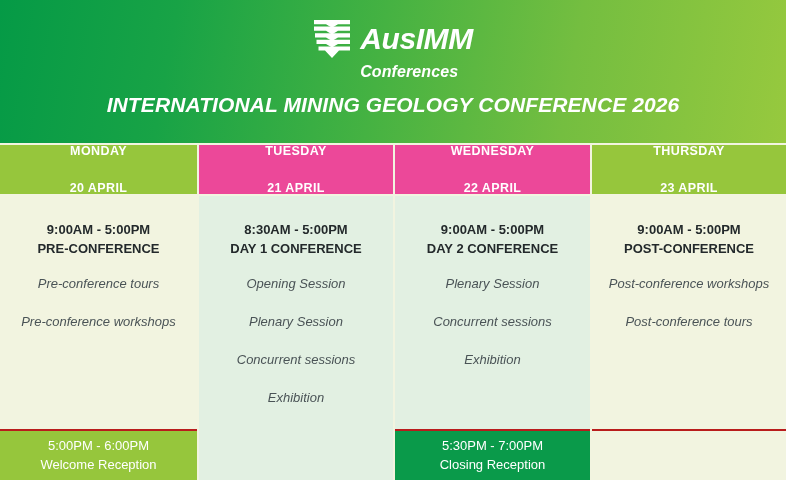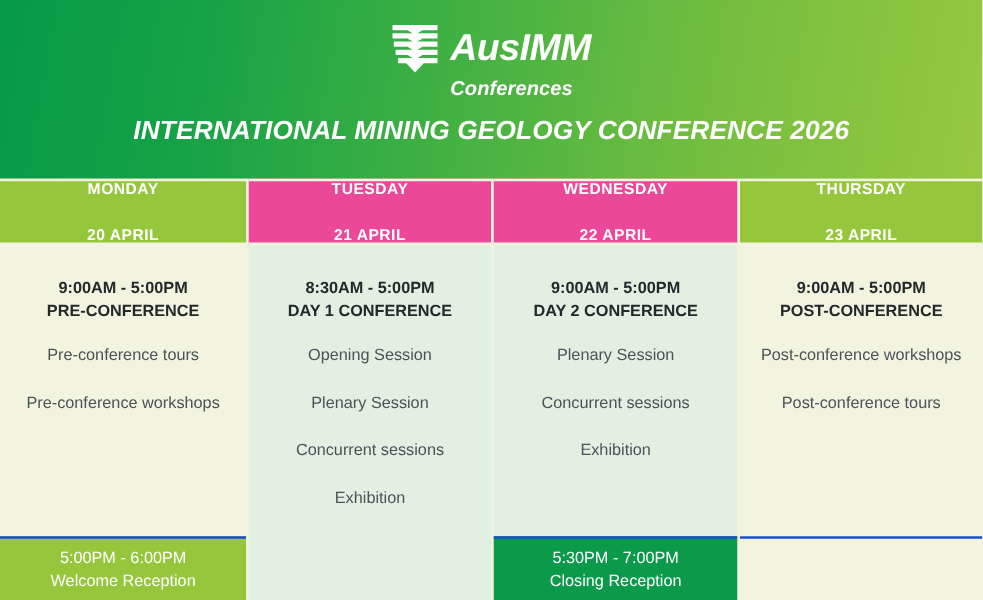--- a/index.html
+++ b/index.html
@@ -166,41 +166,42 @@
     line-height: 1.45;
     text-align: center;
   }
 
   .items {
     margin-top: 16px;
     display: flex;
     flex-direction: column;
     align-items: center;
     width: 100%;
+    font-style: italic;
   }
 
   .item {
     font-size: 13px;
     color: #4A5356;
     line-height: 1.4;
     text-align: center;
     padding: 0 6px;
     margin-bottom: 20px;
     white-space: nowrap;
   }
 
   .reception {
     flex: 0 0 51px;
     height: 51px;
     display: flex;
     flex-direction: column;
     align-items: center;
     justify-content: center;
     color: #FFFFFF;
-    border-top: 2px solid #1d4ed8;
+    border-top: 2px solid #b91c1c;
   }
 
   .rec-light { background: #96C63C; }
   .rec-dark  { background: #0A9A4A; }
   .rec-none  { background: #F2F4E0; }
 
   .rec-time {
     font-size: 13px;
     line-height: 1.45;
     text-align: center;

